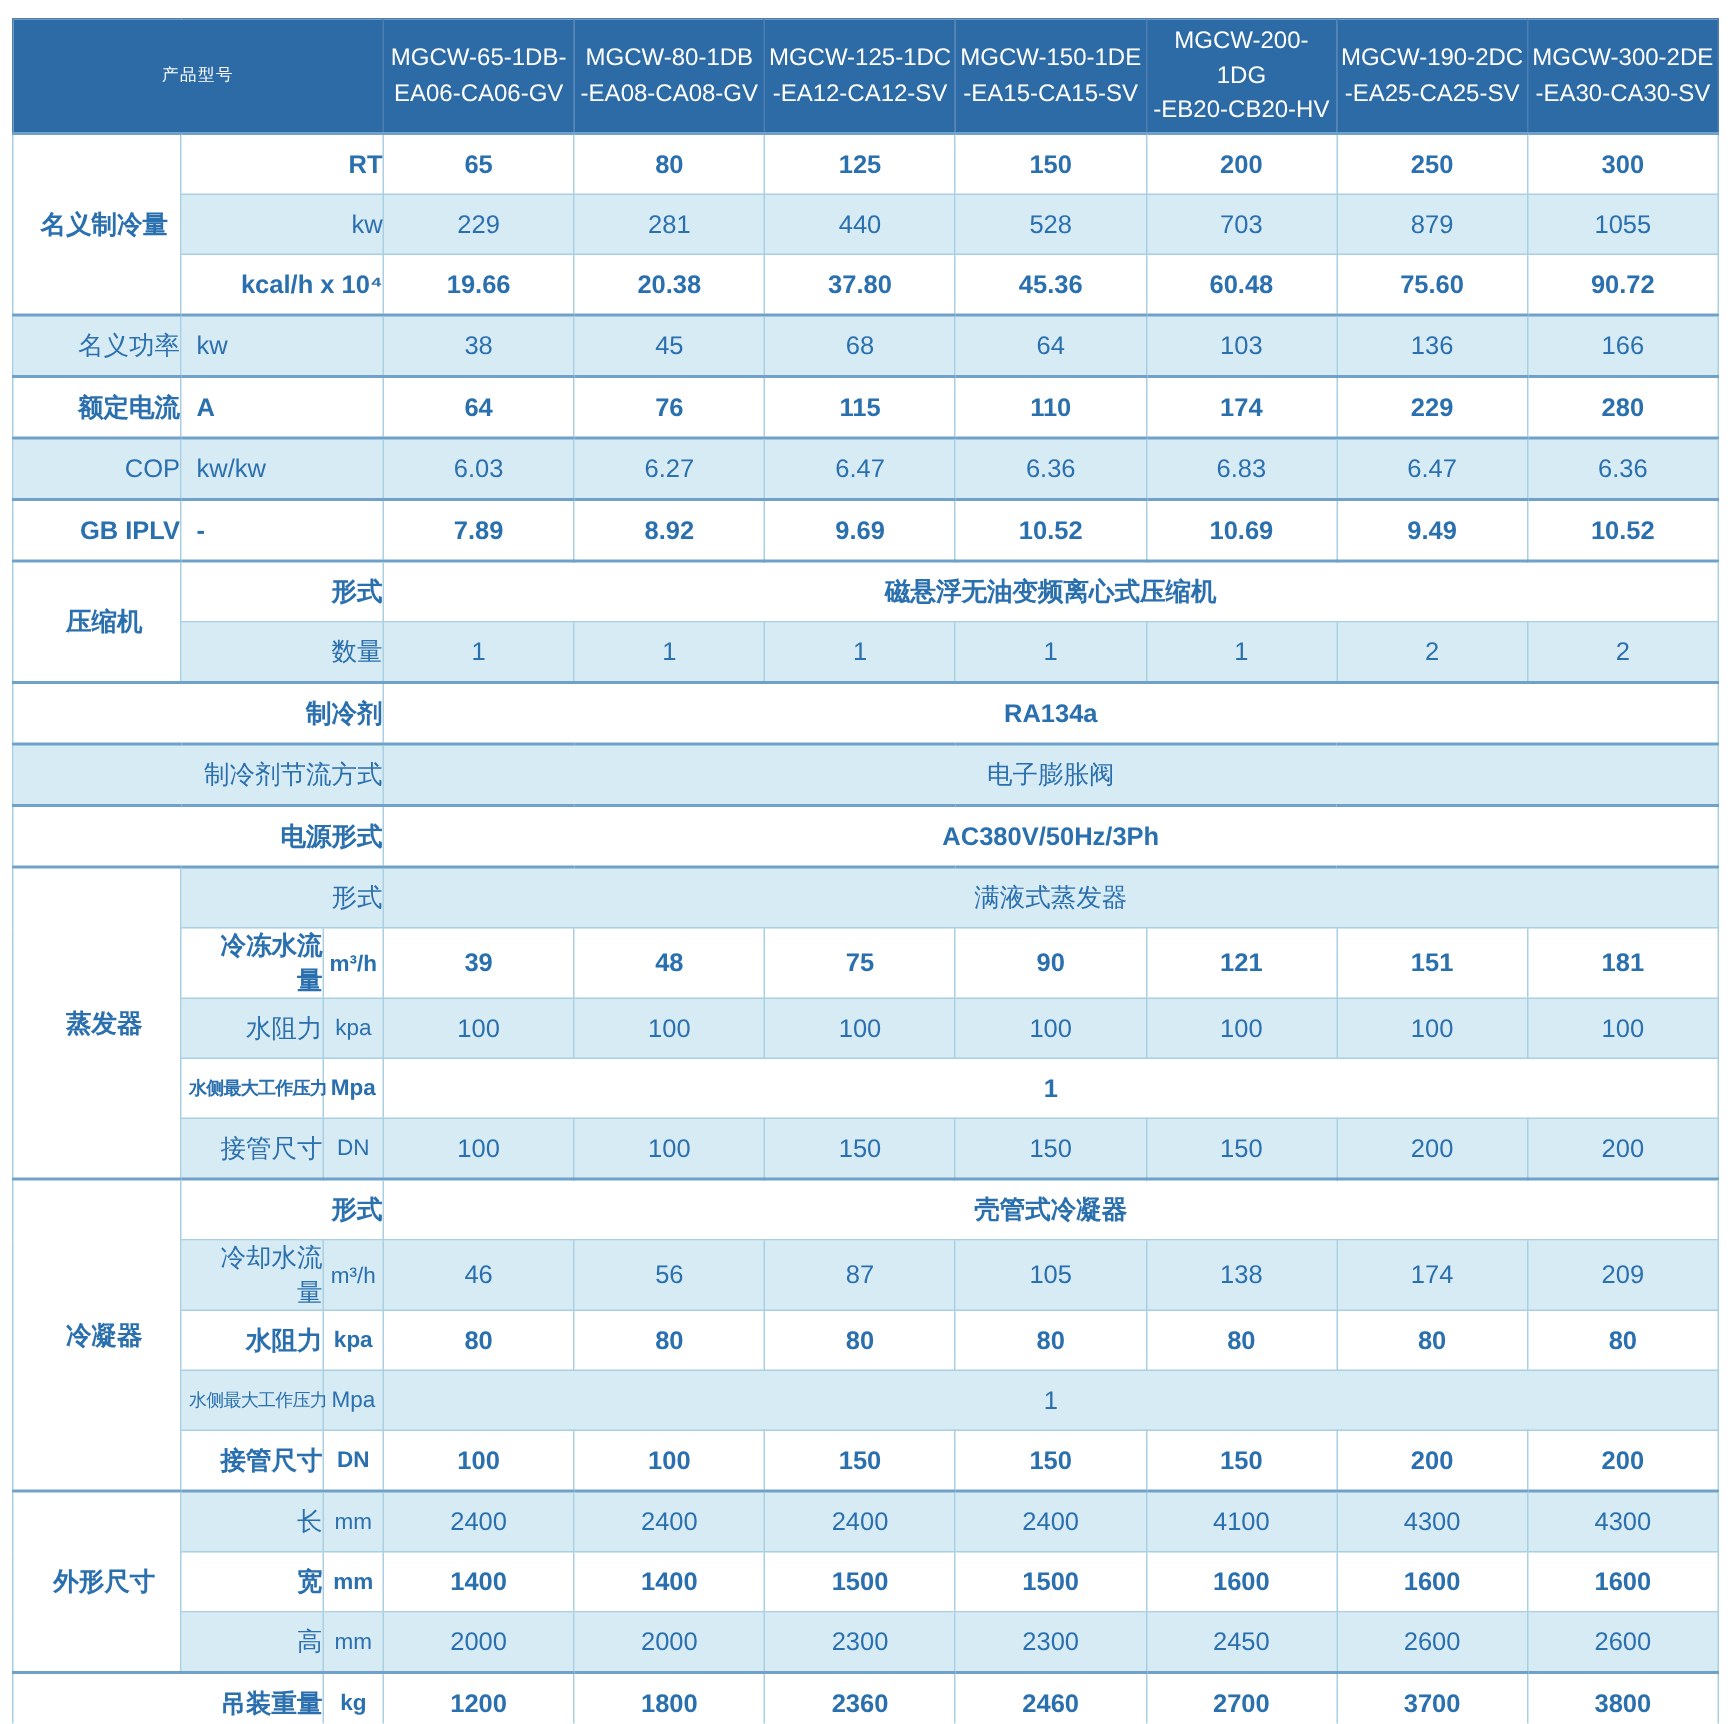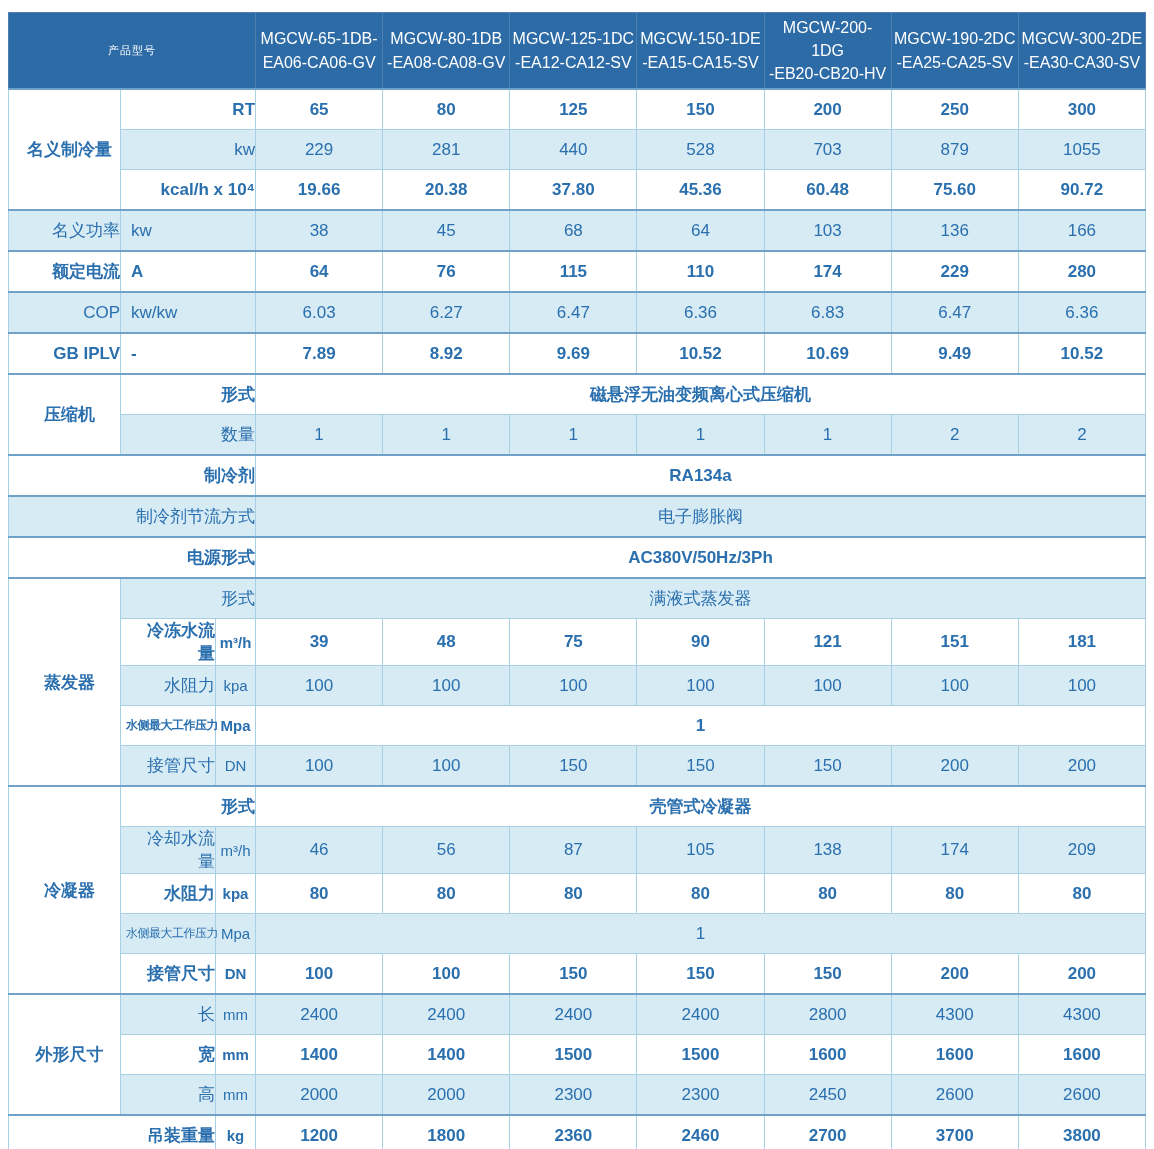--- a/index.html
+++ b/index.html
@@ -263,21 +263,21 @@
           <td class="val" colspan="1">200</td>
         </tr>
         <tr class="shaded sec">
           <td class="cat" colspan="1" rowspan="3">外形尺寸</td>
           <td class="lab" colspan="1">长</td>
           <td class="unit" colspan="1">mm</td>
           <td class="val" colspan="1">2400</td>
           <td class="val" colspan="1">2400</td>
           <td class="val" colspan="1">2400</td>
           <td class="val" colspan="1">2400</td>
-          <td class="val" colspan="1">2800</td>
+          <td class="val" colspan="1">4100</td>
           <td class="val" colspan="1">4300</td>
           <td class="val" colspan="1">4300</td>
         </tr>
         <tr class="white">
           <td class="lab" colspan="1">宽</td>
           <td class="unit" colspan="1">mm</td>
           <td class="val" colspan="1">1400</td>
           <td class="val" colspan="1">1400</td>
           <td class="val" colspan="1">1500</td>
           <td class="val" colspan="1">1500</td>

